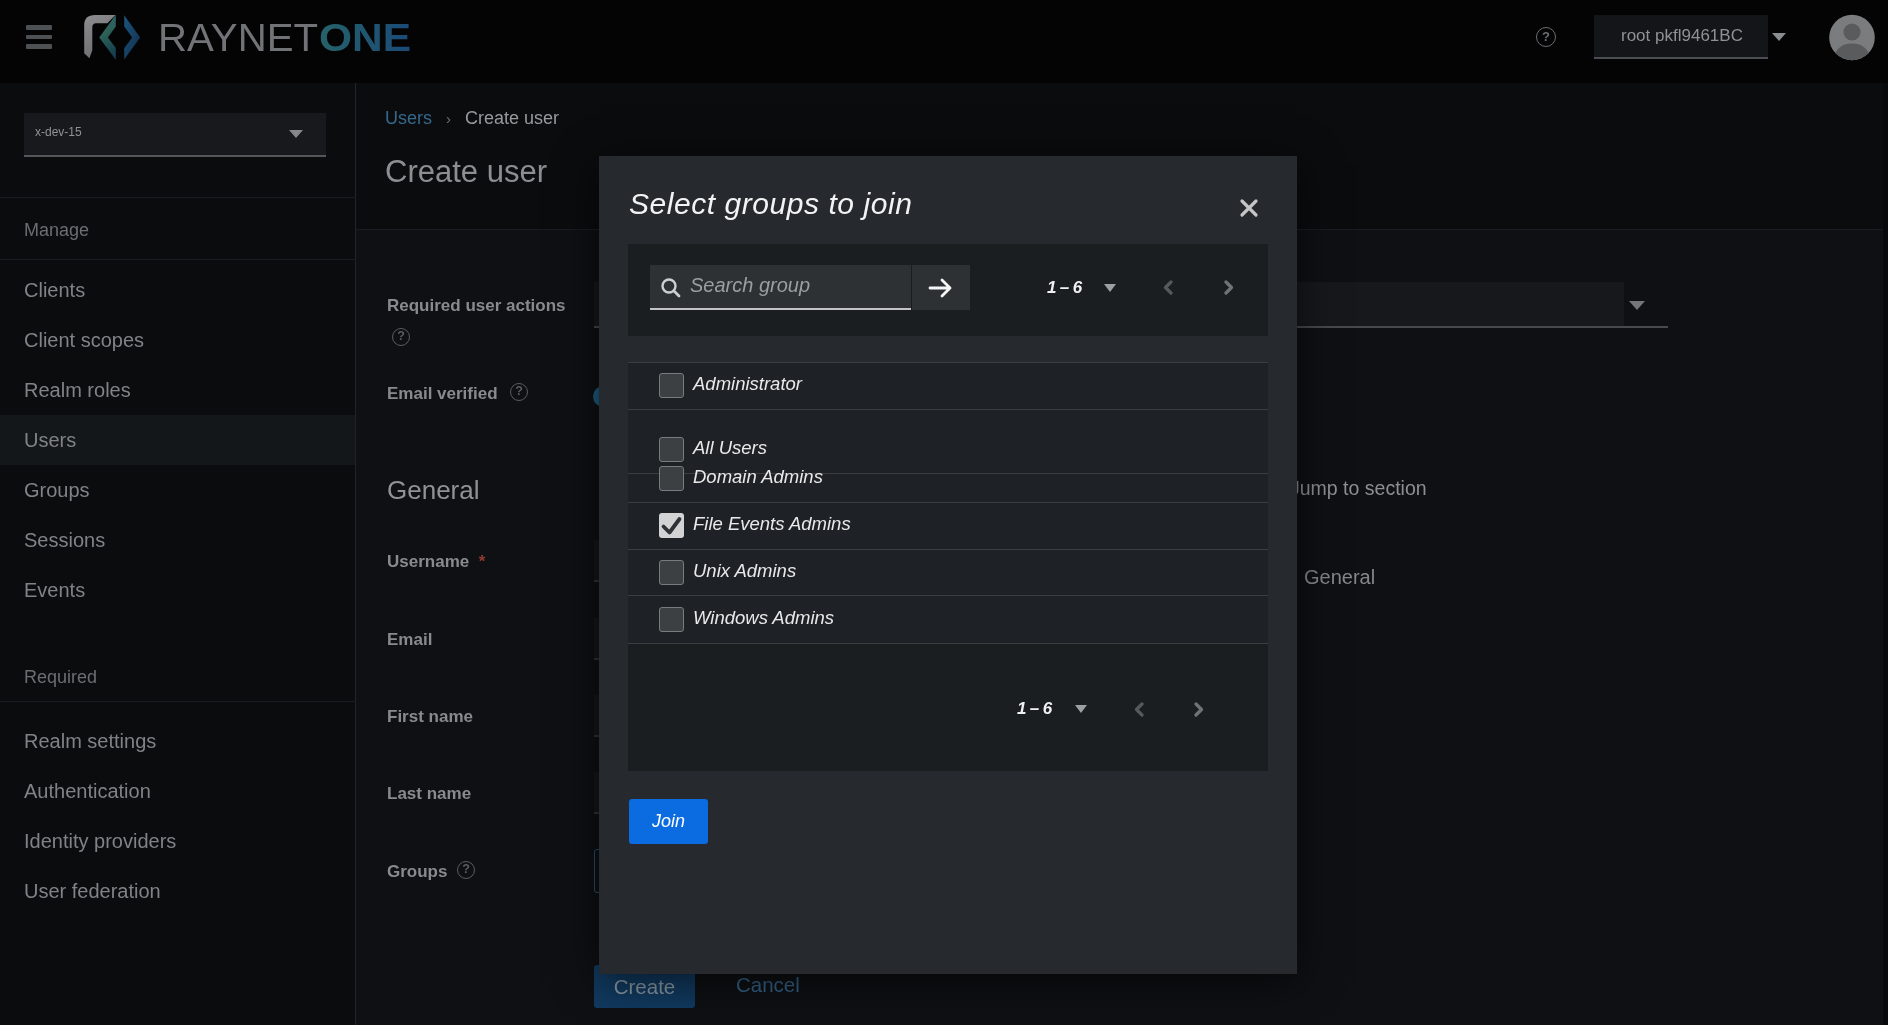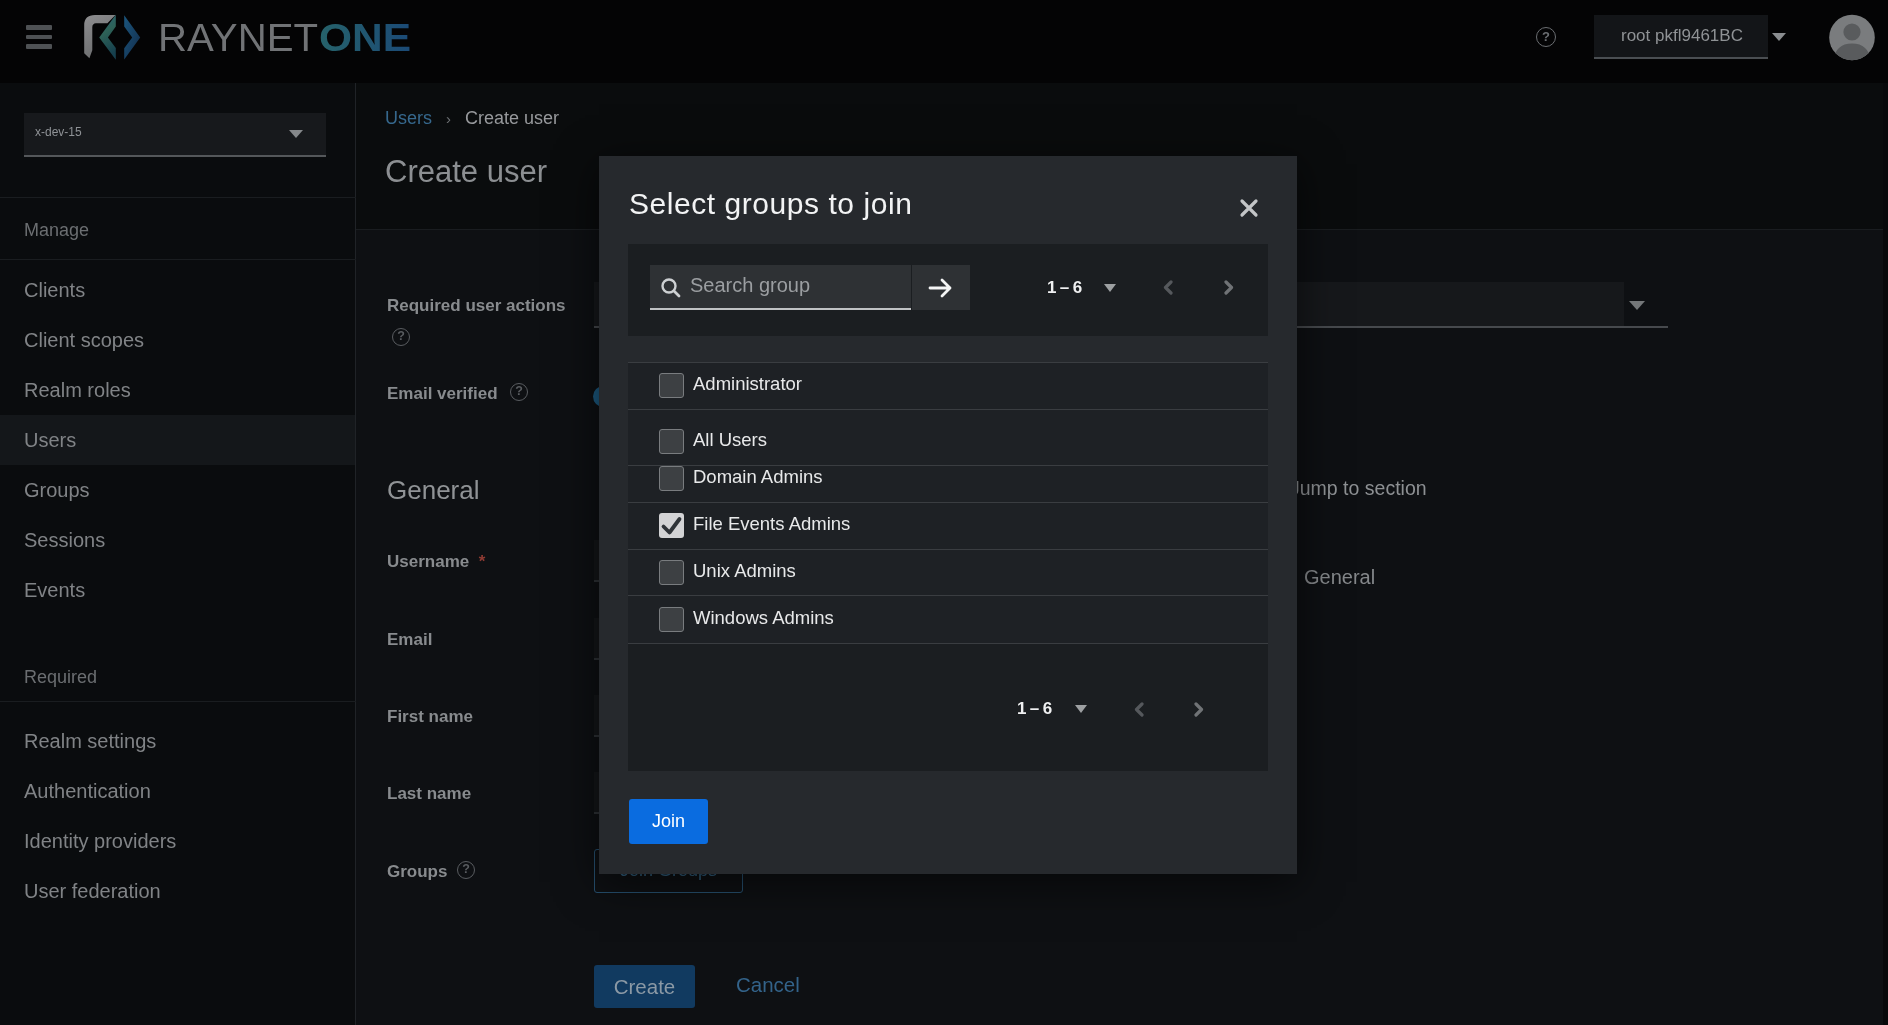--- a/index.html
+++ b/index.html
@@ -33,21 +33,21 @@
   .bginput { left:594px; width:696px; height:42px; background:#141619; border-bottom:2px solid #2e3236; }
   #bigselect { left:594px; top:282px; width:1030px; height:44px; background:#16181b; }
   #bigselunder { left:594px; top:326px; width:1074px; height:2px; background:#46494d; }
   #toggle { left:593px; top:386px; width:21px; height:21px; border-radius:50%; background:#1c5a80; }
 
   #joingroupsbtn { left:594px; top:849px; width:149px; height:44px; border:1.5px solid #264f6e; border-radius:3px; color:#336180; font-size:18px; text-align:center; line-height:41px; }
   #createbtn { left:594px; top:965px; width:101px; height:43px; background:#113a60; border-radius:3px; color:#8b99a5; font-size:20.5px; text-align:center; line-height:43px; }
   #cancellink { left:736px; top:973px; font-size:20.5px; color:#33638a; }
 
   
-  #modal { left:599px; top:156px; width:698px; height:718px; background:#26292d; box-shadow:0 8px 40px rgba(0,0,0,0.6); }
+  #modal { left:599px; top:156px; width:698px; height:818px; background:#26292d; box-shadow:0 8px 40px rgba(0,0,0,0.6);font-style:italic; }
   #mtitle { left:30px; top:31px; font-size:30px; font-weight:400; color:#f2f3f4; letter-spacing:0.55px; }
   #toolbar { left:29px; top:88px; width:640px; height:92px; background:#1b1e21; }
   #searchbox { left:22px; top:21px; width:261px; height:45px; background:#2e3134; border-bottom:2px solid #c0c2c4; }
   #searchbox span { position:absolute; left:40px; top:9px; font-size:20px; color:#9b9ea1; }
   #arrowbtn { left:284px; top:21px; width:58px; height:45px; background:#2e3134; }
   .pagtxt { font-size:17px; font-weight:bold; color:#eff0f1; }
 
   #tbl { left:29px; top:206px; width:640px; height:283.2px; background:#1e2125; border-top:1.5px solid #3a3d41; border-bottom:1.5px solid #3a3d41; }
   .row { left:0; width:640px; height:46.7px; border-bottom:1.5px solid #3a3d41; }
   .row:last-child { border-bottom:none; }
@@ -200,21 +200,21 @@
         </svg>
       <svg class="abs" style="left:596px;top:36px" width="10" height="15" viewBox="0 0 10 15">
           <path d="M2,2 L7.5,7.5 L2,13" stroke="#707376" stroke-width="3.2" fill="none" stroke-linecap="round" stroke-linejoin="round"></path>
         </svg>
     </div>
     <div id="tbl" class="abs">
       <div class="row abs" style="top:0">
           <div class="cb"></div>
           <div class="rowtxt">Administrator</div>
         </div>
-      <div class="row abs" style="top:56px">
+      <div class="row abs" style="top:64px">
           <div class="cb"></div>
           <div class="rowtxt">All Users</div>
         </div>
       <div class="row abs" style="top:93.4px">
           <div class="cb"></div>
           <div class="rowtxt">Domain Admins</div>
         </div>
       <div class="row abs" style="top:140.1px">
           <div class="cbc"><svg width="25" height="25" viewBox="0 0 25 25">
               <path d="M4.5,13.5 L10.5,19.5 L20.5,6" stroke="#2f3338" stroke-width="3.8" fill="none" stroke-linecap="round" stroke-linejoin="round"></path>

